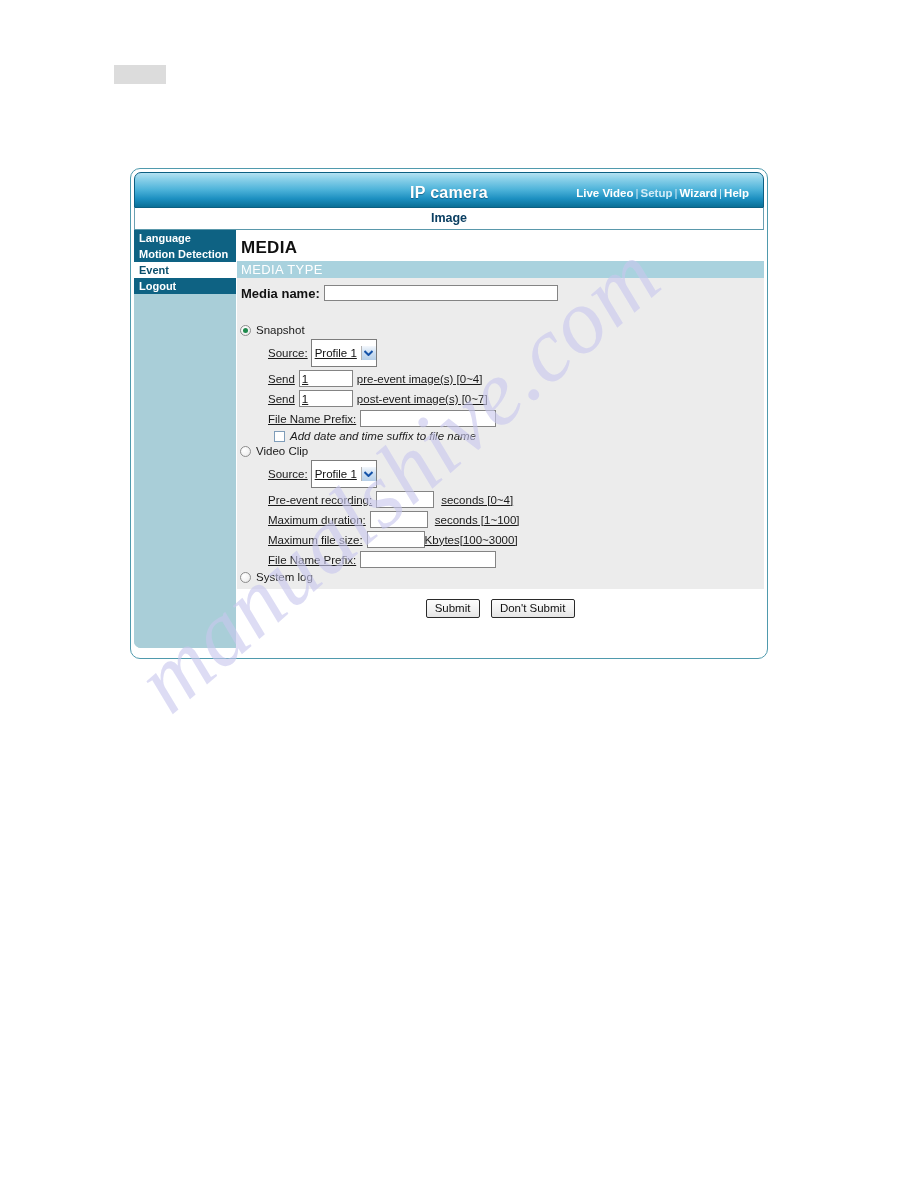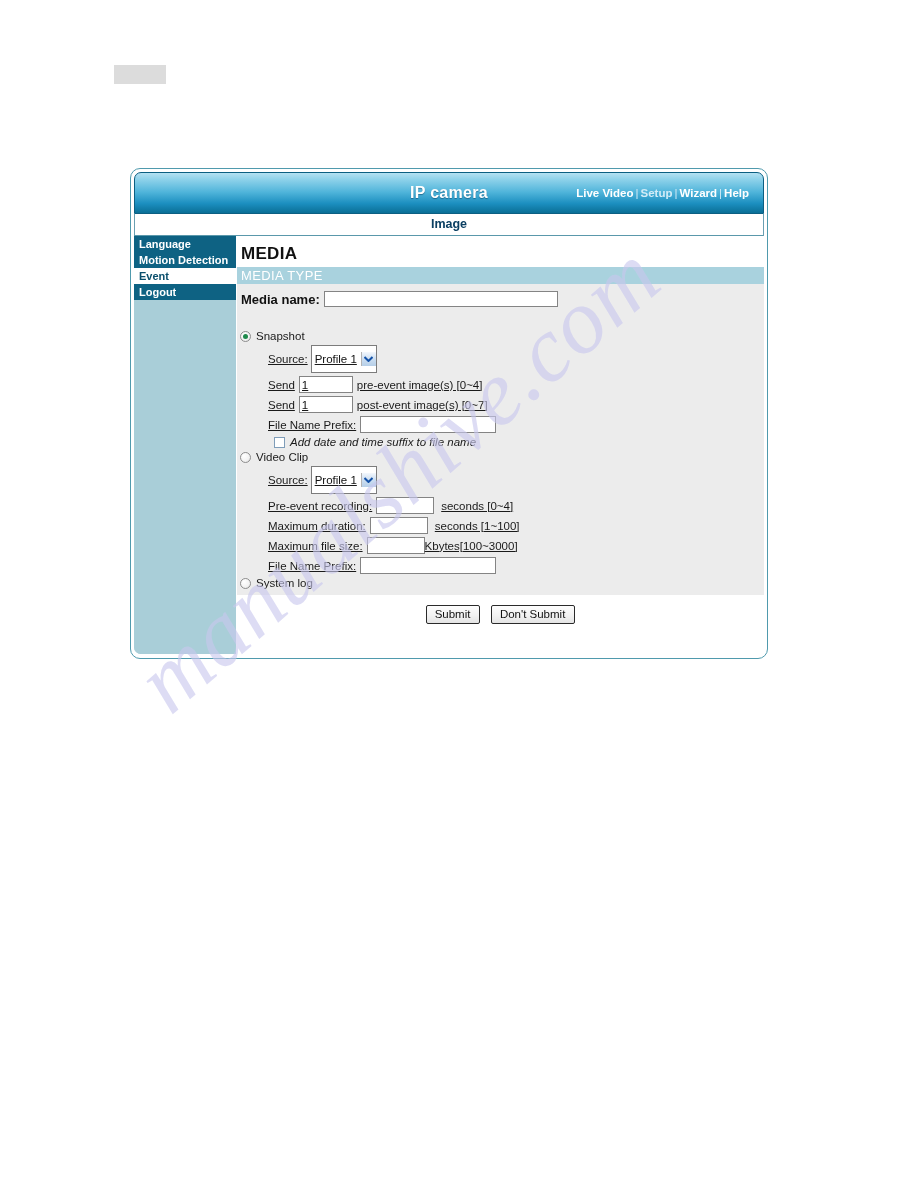--- a/index.html
+++ b/index.html
@@ -63,21 +63,21 @@
     border: 1px solid #4f9aad;
     border-radius: 10px;
     box-sizing: border-box;
     z-index: 2;
   }
 
   
   #app-header {
     position: relative;
     margin: 3px 3px 0 3px;
-    height: 42px;
+    height: 36px;
     border-radius: 7px 7px 0 0;
     background: linear-gradient(to bottom,
         #b4e1f2 0%, #8ed2ea 16%, #4fb4da 48%, #1c8fc0 76%, #0a6f96 100%);
     border: 1px solid #0c5f82;
     box-sizing: border-box;
   }
   #app-title {
     position: absolute;
     left: 0;
     right: 0;

